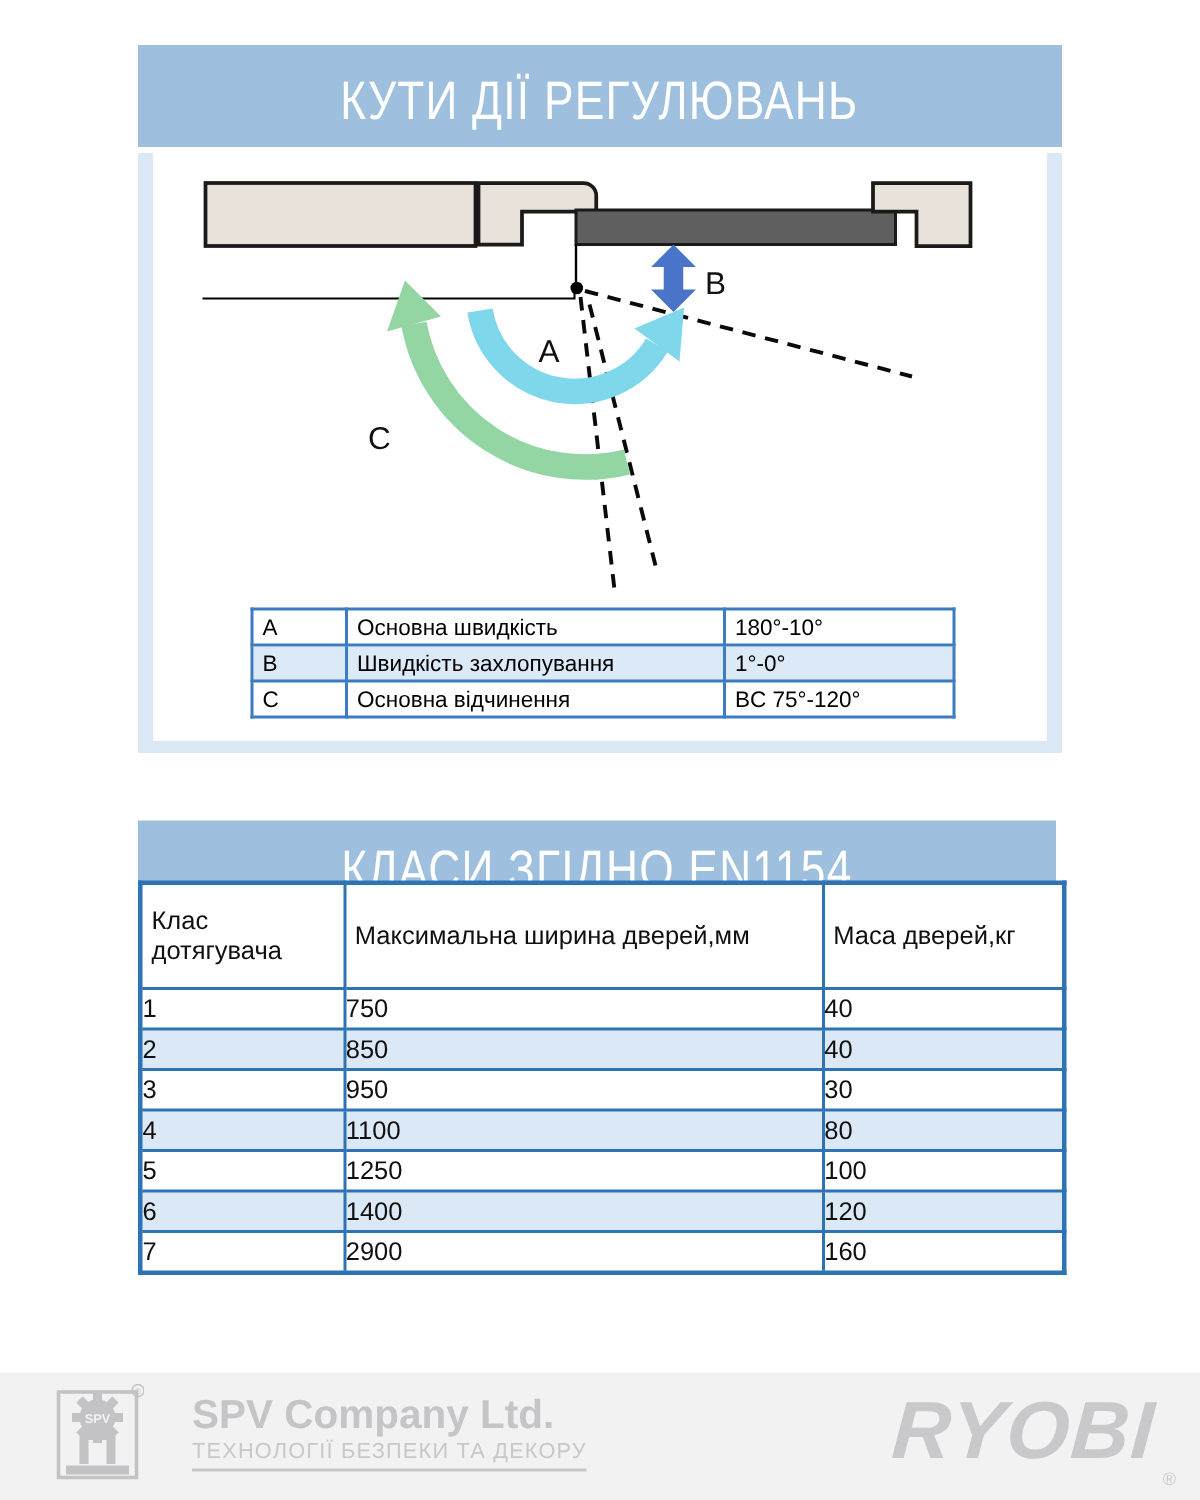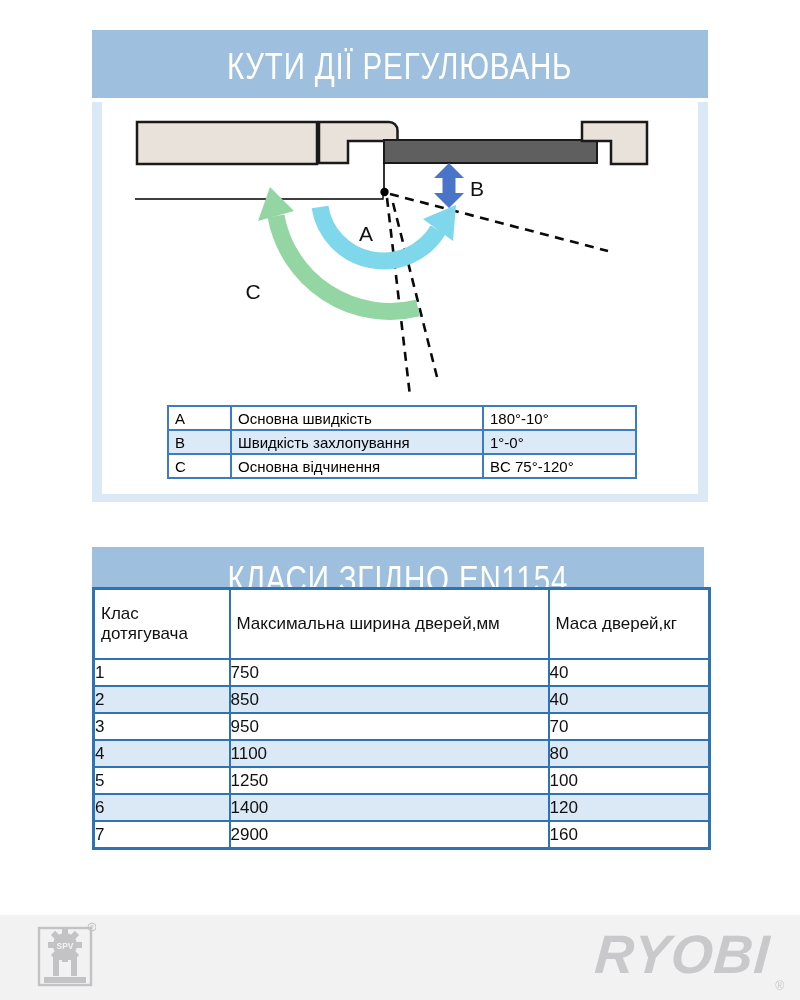--- a/index.html
+++ b/index.html
@@ -145,21 +145,21 @@
       <td>40</td>
     </tr>
     <tr>
       <td>2</td>
       <td>850</td>
       <td>40</td>
     </tr>
     <tr>
       <td>3</td>
       <td>950</td>
-      <td>70</td>
+      <td>30</td>
     </tr>
     <tr>
       <td>4</td>
       <td>1100</td>
       <td>80</td>
     </tr>
     <tr>
       <td>5</td>
       <td>1250</td>
       <td>100</td>
@@ -194,17 +194,21 @@
           <rect x="-3" y="-17" width="6" height="7" transform="rotate(315)"></rect>
           <circle cx="0" cy="0" r="12"></circle>
         </g>
         <path d="M17,33 L17,54 L23,54 L23,38 L35,38 L35,54 L41,54 L41,33 Z"></path>
         <rect x="8" y="55" width="42" height="6"></rect>
       </g>
       <text x="29" y="26.5" text-anchor="middle" font-size="8.5" font-weight="bold" fill="#f2f2f3" font-family="Liberation Sans, sans-serif">SPV</text>
       <circle cx="56" cy="5" r="4" fill="none" stroke="#c3c3c5" stroke-width="1"></circle>
       <text x="56" y="7.4" text-anchor="middle" font-size="5.5" fill="#c3c3c5" font-family="Liberation Sans, sans-serif">®</text>
     </svg>
+    <div class="spv-text">
+      <div class="spv-company">SPV Company Ltd.</div>
+      <div class="spv-tagline">ТЕХНОЛОГІЇ БЕЗПЕКИ ТА ДЕКОРУ</div>
+    </div>
   </div>
 
   <div class="ryobi">RYOBI</div>
   <div class="ryobi-reg">®</div>
 </div>
 
 </body></html>

